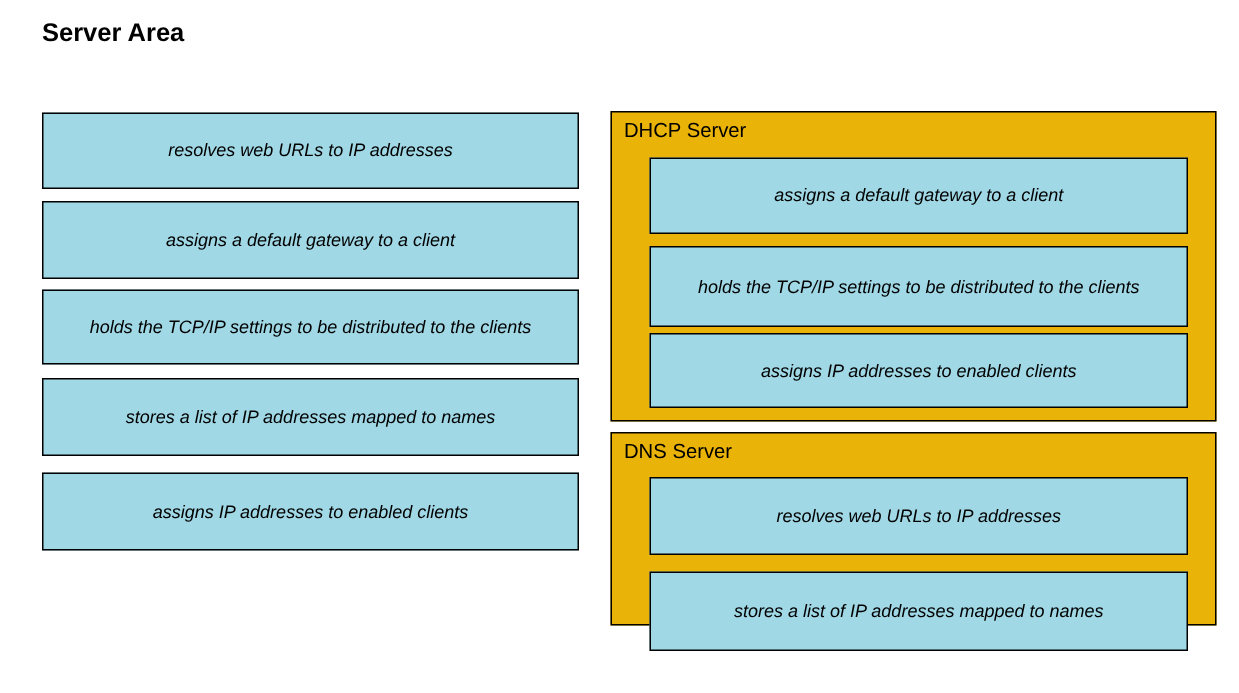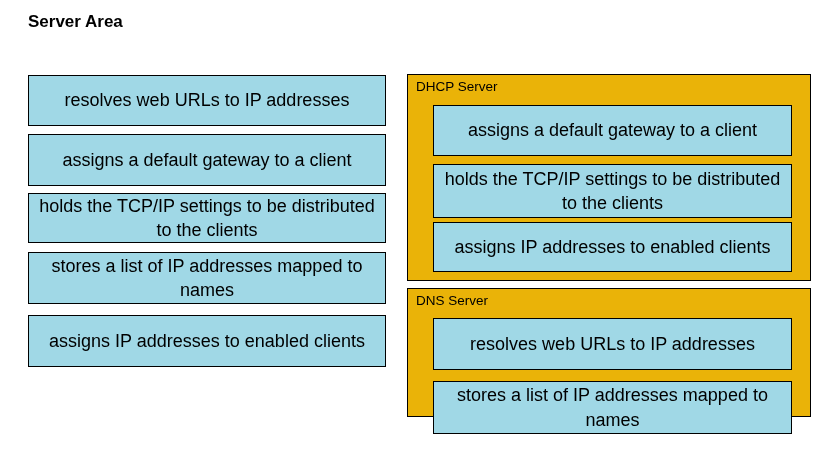--- a/index.html
+++ b/index.html
@@ -25,24 +25,25 @@
   }
   .tile {
     position: absolute;
     box-sizing: border-box;
     background: #A0D8E6;
     border: 1px solid #000000;
     display: flex;
     align-items: center;
     justify-content: center;
     text-align: center;
-    font-size: 18px;
+    font-size: 12px;
     line-height: 1.35;
     padding: 2px 8px;
     cursor: move;
+    font-style: italic;
   }
   
   .src { left: 28px; width: 358px; }
   .src-1 { top: 75px;  height: 51px; }
   .src-2 { top: 134px; height: 52px; }
   .src-3 { top: 193px; height: 50px; }
   .src-4 { top: 252px; height: 52px; }
   .src-5 { top: 315px; height: 52px; }
 
   

